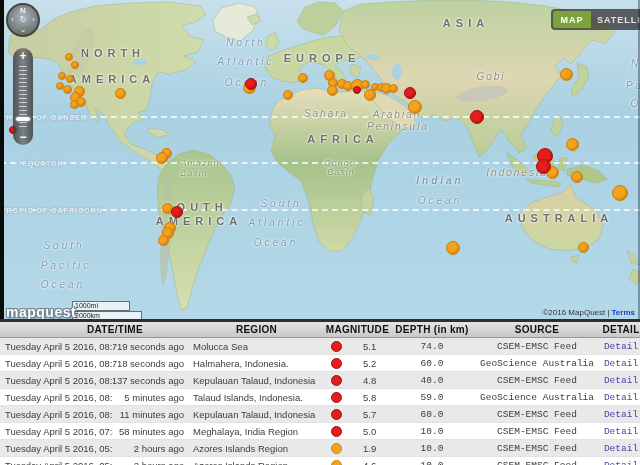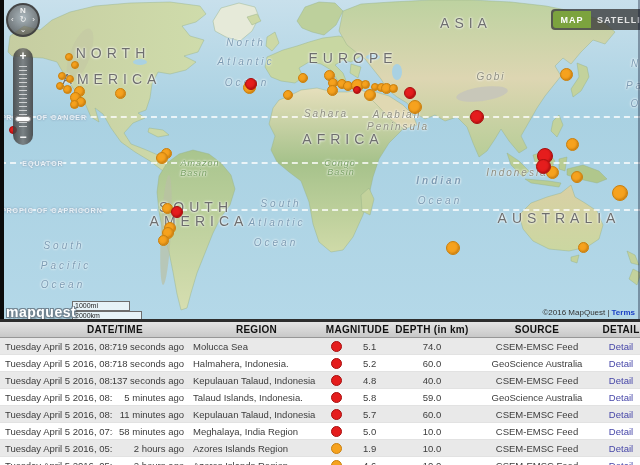--- a/index.html
+++ b/index.html
@@ -12,21 +12,21 @@
   .map svg{position:absolute;left:0;top:0;z-index:0;}
   #latline-layer,#label-layer,#marker-layer{position:absolute;left:0;top:0;width:100%;height:100%;}
   #latline-layer{z-index:1;} #label-layer{z-index:2;} #marker-layer{z-index:3;}
   .left-edge{position:absolute;left:0;top:0;width:4px;height:100%;background:#0b0b0b;z-index:8;}
   .right-edge{position:absolute;right:0;top:0;width:2px;height:100%;background:rgba(10,15,40,.35);z-index:8;}
 
   .latrule{position:absolute;left:0;right:0;height:0;border-top:2px dashed rgba(255,255,255,.75);}
 
   .maplabel{position:absolute;transform:translate(-50%,-50%);white-space:nowrap;
             text-shadow:0 0 2px #fff,0 0 3px rgba(255,255,255,.9);}
-  .maplabel.continent{font-size:14px;font-weight:normal;letter-spacing:5px;color:#6e6e6e;}
+  .maplabel.continent{font-size:11px;font-weight:bold;letter-spacing:5px;color:#6e6e6e;}
   .maplabel.ocean{font-size:10px;font-style:italic;letter-spacing:3px;color:#7d9cb4;}
   .maplabel.region{font-size:10px;font-style:italic;letter-spacing:2px;color:#8e8e80;}
   .maplabel.region-green{font-size:9px;font-style:italic;letter-spacing:1px;color:#78a062;}
   .maplabel.latline{font-size:7px;font-weight:bold;letter-spacing:1px;color:#e8f1f7;
                     text-shadow:0 0 2px #8fa9bd,0 0 2px #8fa9bd;}
 
   .marker{position:absolute;border-radius:50%;box-sizing:border-box;}
   .marker.orange{background:#F6A21E;border:1px solid #c9800f;box-shadow:inset -1px -1px 2px rgba(150,85,0,.45);}
   .marker.red{background:#E51D1D;border:1px solid #a60f0f;box-shadow:inset -1px -1px 2px rgba(110,0,0,.45);}
 
@@ -80,21 +80,21 @@
   .t-head div{display:flex;align-items:center;justify-content:center;white-space:nowrap;overflow:hidden;}
   .h-dt{grid-column:1/3;margin-left:40px;} .h-mag{grid-column:4/6;}
   .t-row{display:grid;grid-template-columns:var(--cols);height:16px;border-bottom:1px solid #e2e2e2;}
   .t-row.odd{background:#e9e9e9;} .t-row.even{background:#ffffff;}
   .t-cell{display:flex;align-items:center;font-size:9.5px;color:#3c3c3c;white-space:nowrap;overflow:hidden;}
   .c-dt{padding-left:5px;}
   .c-ago{justify-content:flex-end;padding-right:6px;}
   .c-region{padding-left:3px;}
   .c-mag-ic{justify-content:center;}
   .c-mag{padding-left:14px;}
-  .c-depth,.c-source,.c-detail{justify-content:center;}
+  .c-depth,.c-source,.c-detail{justify-content:center;font-family:Liberation Mono, monospace;}
   .magdot{width:11px;height:11px;border-radius:50%;display:inline-block;box-sizing:border-box;}
   .magdot.red{background:#E51D1D;border:1px solid #a60f0f;}
   .magdot.orange{background:#F6A21E;border:1px solid #c9800f;}
   .detail-link{color:#4646A8;text-decoration:none;cursor:pointer;}
 </style>
 </head>
 <body>
 
 <div class="page">
 
@@ -172,21 +172,21 @@
         <div class="latrule" style="top: 209px;"></div>
       </div>
     <div id="label-layer">
         <div class="maplabel latline" style="left: 44px; top: 117px;">TROPIC OF CANCER</div>
         <div class="maplabel latline" style="left: 43px; top: 163px;">EQUATOR</div>
         <div class="maplabel latline" style="left: 52px; top: 210px;">TROPIC OF CAPRICORN</div>
         <div class="maplabel continent" style="left: 113px; top: 53px;">NORTH</div>
         <div class="maplabel continent" style="left: 112px; top: 79px;">AMERICA</div>
         <div class="maplabel continent" style="left: 196px; top: 207px;">SOUTH</div>
         <div class="maplabel continent" style="left: 199px; top: 221px;">AMERICA</div>
-        <div class="maplabel continent" style="left: 353px; top: 58px;">EUROPE</div>
+        <div class="maplabel continent" style="left: 322px; top: 58px;">EUROPE</div>
         <div class="maplabel continent" style="left: 343px; top: 139px;">AFRICA</div>
         <div class="maplabel continent" style="left: 466px; top: 23px;">ASIA</div>
         <div class="maplabel continent" style="left: 559px; top: 218px;">AUSTRALIA</div>
         <div class="maplabel region" style="left: 491px; top: 76px;">Gobi</div>
         <div class="maplabel region" style="left: 326px; top: 113px;">Sahara</div>
         <div class="maplabel region" style="left: 397px; top: 114px; text-align: center;">Arabian</div>
         <div class="maplabel region" style="left: 398px; top: 126px;">Peninsula</div>
         <div class="maplabel region" style="left: 517px; top: 172px;">Indonesia</div>
         <div class="maplabel region-green" style="left: 200px; top: 163px;">Amazon</div>
         <div class="maplabel region-green" style="left: 194px; top: 173px;">Basin</div>

